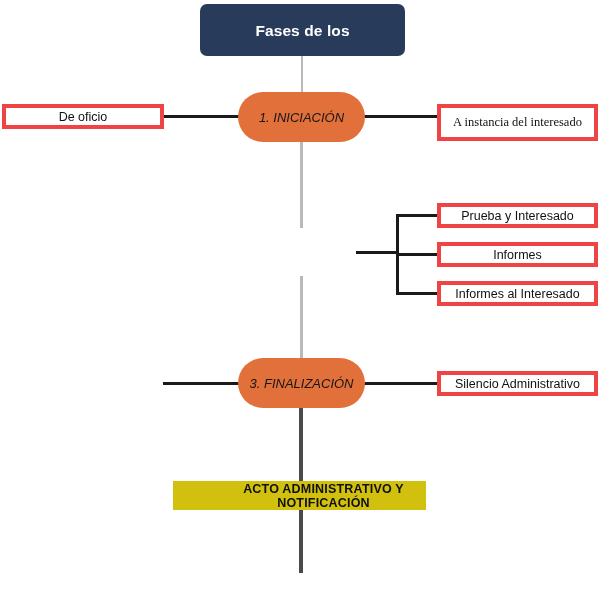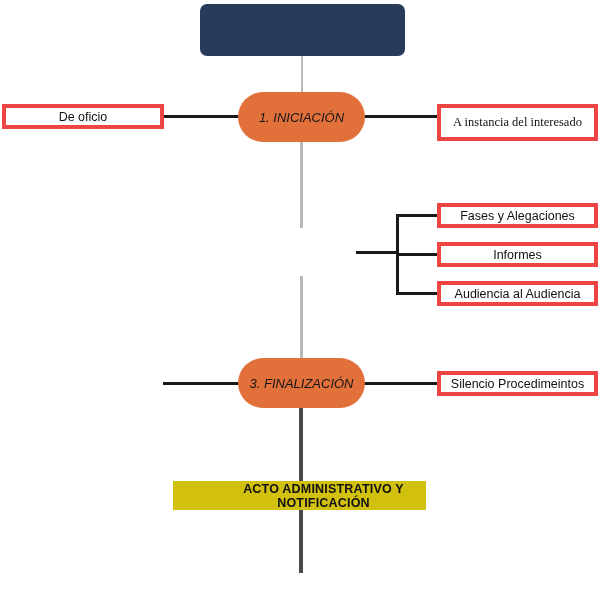--- a/index.html
+++ b/index.html
@@ -139,49 +139,49 @@
   <div class="conn-black" style="left:396px; top:214px; width:3px; height:80px;"></div>
   <div class="conn-black" style="left:396px; top:214px; width:42px; height:3px;"></div>
   <div class="conn-black" style="left:396px; top:253px; width:42px; height:3px;"></div>
   <div class="conn-black" style="left:396px; top:292px; width:42px; height:3px;"></div>
 
   <div class="conn-black" style="left:163px; top:382px; width:84px; height:3px;"></div>
   <div class="conn-black" style="left:356px; top:382px; width:82px; height:3px;"></div>
 
   <div class="title-box">
     <span>
-      <br>
+      <span>Fases de los</span><br>
     </span>
   </div>
 
   <div class="stage" id="stage-1">
     <span>1. INICIACIÓN</span>
   </div>
   <div class="stage" id="stage-3">
     <span>3. FINALIZACIÓN</span>
   </div>
 
   <div class="wbox" id="box-de-oficio">
     <span>De oficio</span>
   </div>
   <div class="wbox" id="box-a-instancia">
     <span>A instancia del interesado</span>
   </div>
 
   <div class="wbox" id="box-prueba">
-    <span>Fases y Alegaciones</span>
+    <span>Prueba y Interesado</span>
   </div>
   <div class="wbox" id="box-informes">
     <span>Informes</span>
   </div>
   <div class="wbox" id="box-audiencia">
-    <span>Audiencia al Audiencia</span>
+    <span>Informes al Interesado</span>
   </div>
 
   <div class="wbox" id="box-silencio">
-    <span>Silencio Procedimeintos</span>
+    <span>Silencio Administrativo</span>
   </div>
 
   <div class="ybox" id="box-acto">
     <span>ACTO ADMINISTRATIVO Y NOTIFICACIÓN</span>
   </div>
 
 </div>
 
 </body></html>

